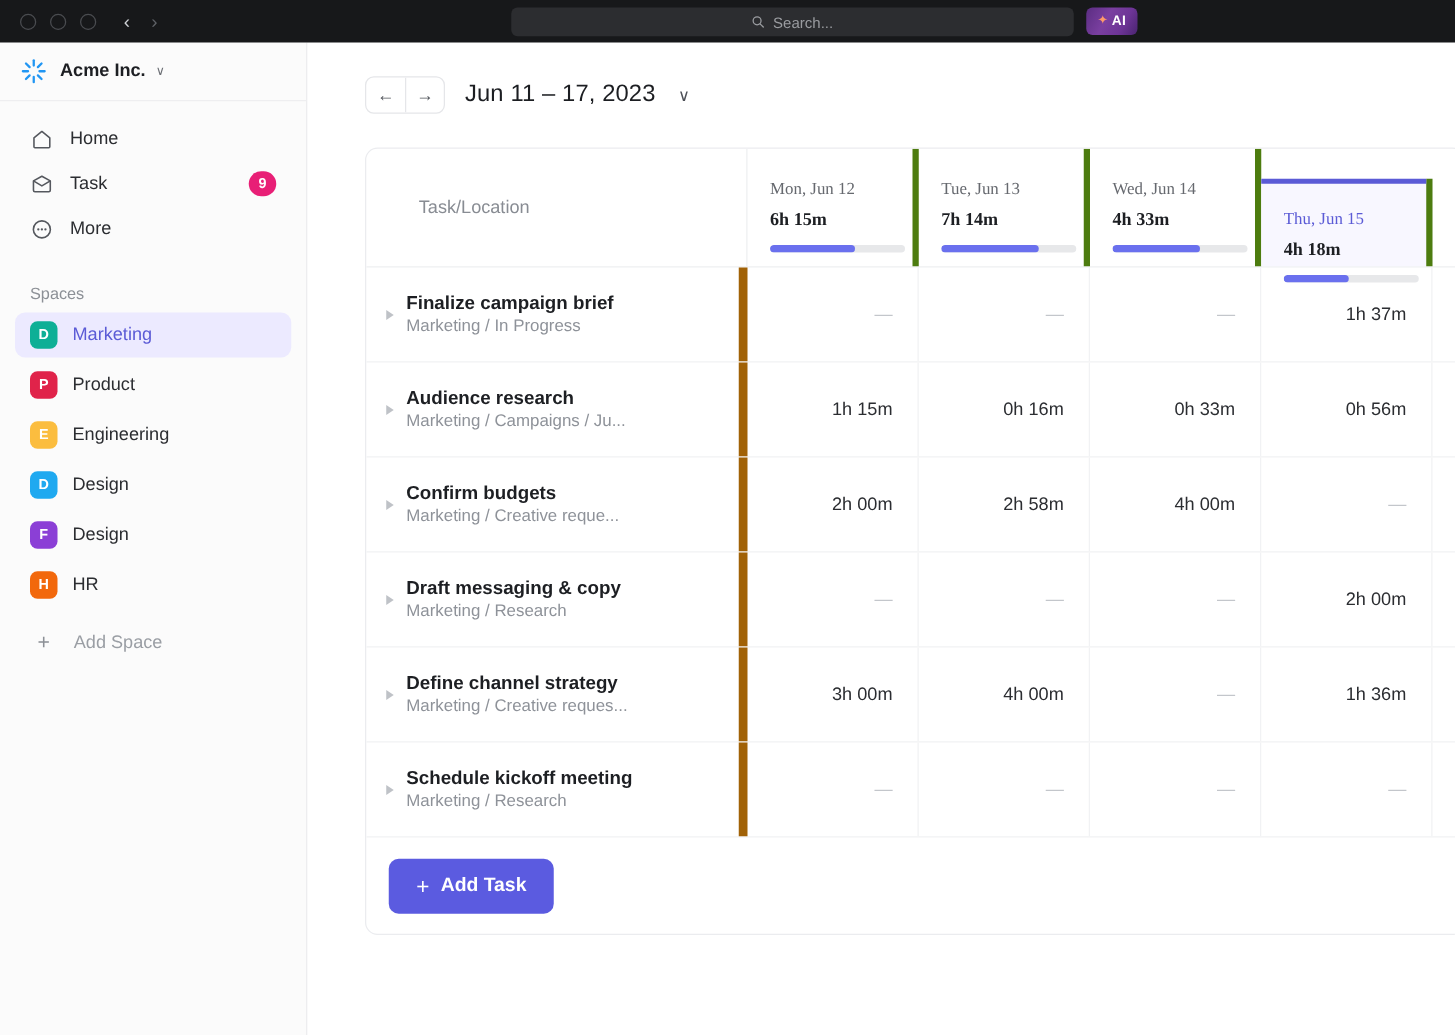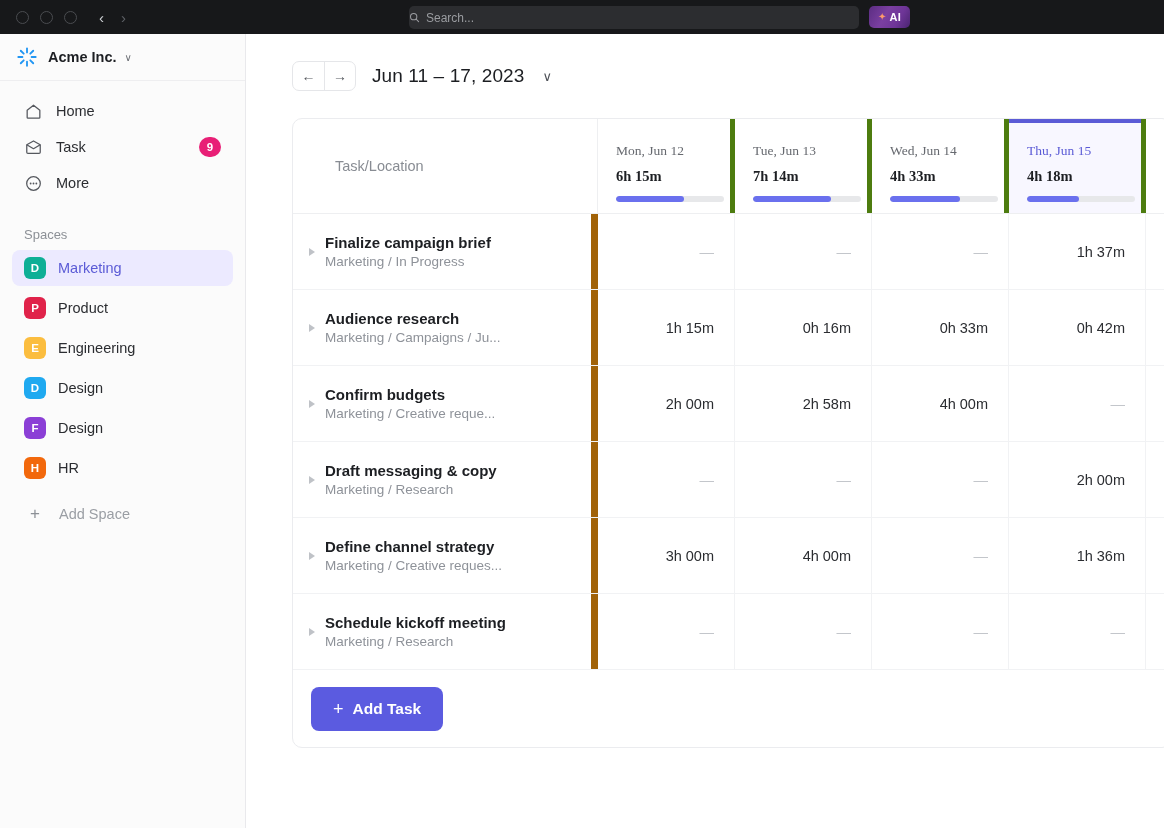--- a/index.html
+++ b/index.html
@@ -17,21 +17,21 @@
     display: flex; align-items: center; position: relative;
   }
   .win-dots { display: flex; align-items: center; gap: 11px; margin-left: 16px; }
   .win-dot { width: 13px; height: 13px; border-radius: 50%; border: 1.5px solid #4a4c50; }
   .nav-chevs { display: flex; align-items: center; gap: 17px; margin-left: 22px; }
   .chev { font-size: 15px; line-height: 1; color: #cfd2d6; }
   .chev.dim { color: #5e6166; }
   .search-wrap {
     position: absolute; left: 409px; top: 6px; width: 450px; height: 23px;
     background: #2c2d30; border-radius: 5px;
-    display: flex; align-items: center; gap: 6px;
+    display: flex; align-items: center; justify-content: center; gap: 6px;
   }
   .search-ico { width: 11px; height: 11px; display: block; }
   .search-text { color: #9a9ca0; font-size: 12px; }
   .ai-btn {
     position: absolute; left: 869px; top: 6px; width: 41px; height: 22px;
     border-radius: 5px;
     background: linear-gradient(120deg, #5b2d82 0%, #7a3fa0 40%, #6e3597 70%, #4a2470 100%);
     display: flex; align-items: center; justify-content: center; gap: 3px;
   }
   .ai-spark { font-size: 10px; color: #ff9a6b; line-height: 1; }
@@ -110,21 +110,21 @@
     width: 880px; overflow: hidden;
   }
   .grid-header { display: flex; height: 95px; border-bottom: 1px solid #eeeff1; }
   .col-task { width: 305px; flex: 0 0 305px; border-right: 1px solid #eeeff1;
               display: flex; align-items: center; padding-left: 42px; }
   .col-task-label { font-size: 14.5px; color: #888c93; text-align: right; }
   .day-col {
     width: 137px; flex: 0 0 137px; border-right: 5px solid #4d7c0f;
     padding: 24px 6px 0 18px; position: relative; font-family: Liberation Serif, serif;
   }
-  .day-col.today { background: #f8f7ff; }
+  .day-col.today { background: #f8f7ff; margin-top: 24px; }
   .day-col.today::before {
     content: ""; position: absolute; left: 0; right: 0; top: 0; height: 4px; background: #5b5bd6;
   }
   .day-name { font-size: 13.5px; color: #66696f; margin-bottom: 9px; }
   .day-col.today .day-name { color: #5b5bd6; }
   .day-total { font-size: 14.5px; font-weight: bold; color: #1d1f23; margin-bottom: 11px; }
   .bar-track { height: 6px; border-radius: 3px; background: #e7e8ea; overflow: hidden; }
   .bar-fill { height: 6px; border-radius: 3px; background: #6a70ee; }
 
   .grid-row { display: flex; height: 76px; border-bottom: 1px solid #f1f2f4; }
@@ -352,21 +352,21 @@
           <div class="row-task">
             <span class="expand-tri"></span>
             <span class="task-text">
               <span class="task-title">Audience research</span>
               <span class="task-sub">Marketing / Campaigns / Ju...</span>
             </span>
           </div>
           <div class="cell">1h 15m</div>
           <div class="cell">0h 16m</div>
           <div class="cell">0h 33m</div>
-          <div class="cell">0h 42m</div>
+          <div class="cell">0h 56m</div>
         </div>
 
         <div class="grid-row">
           <div class="row-task">
             <span class="expand-tri"></span>
             <span class="task-text">
               <span class="task-title">Confirm budgets</span>
               <span class="task-sub">Marketing / Creative reque...</span>
             </span>
           </div>

